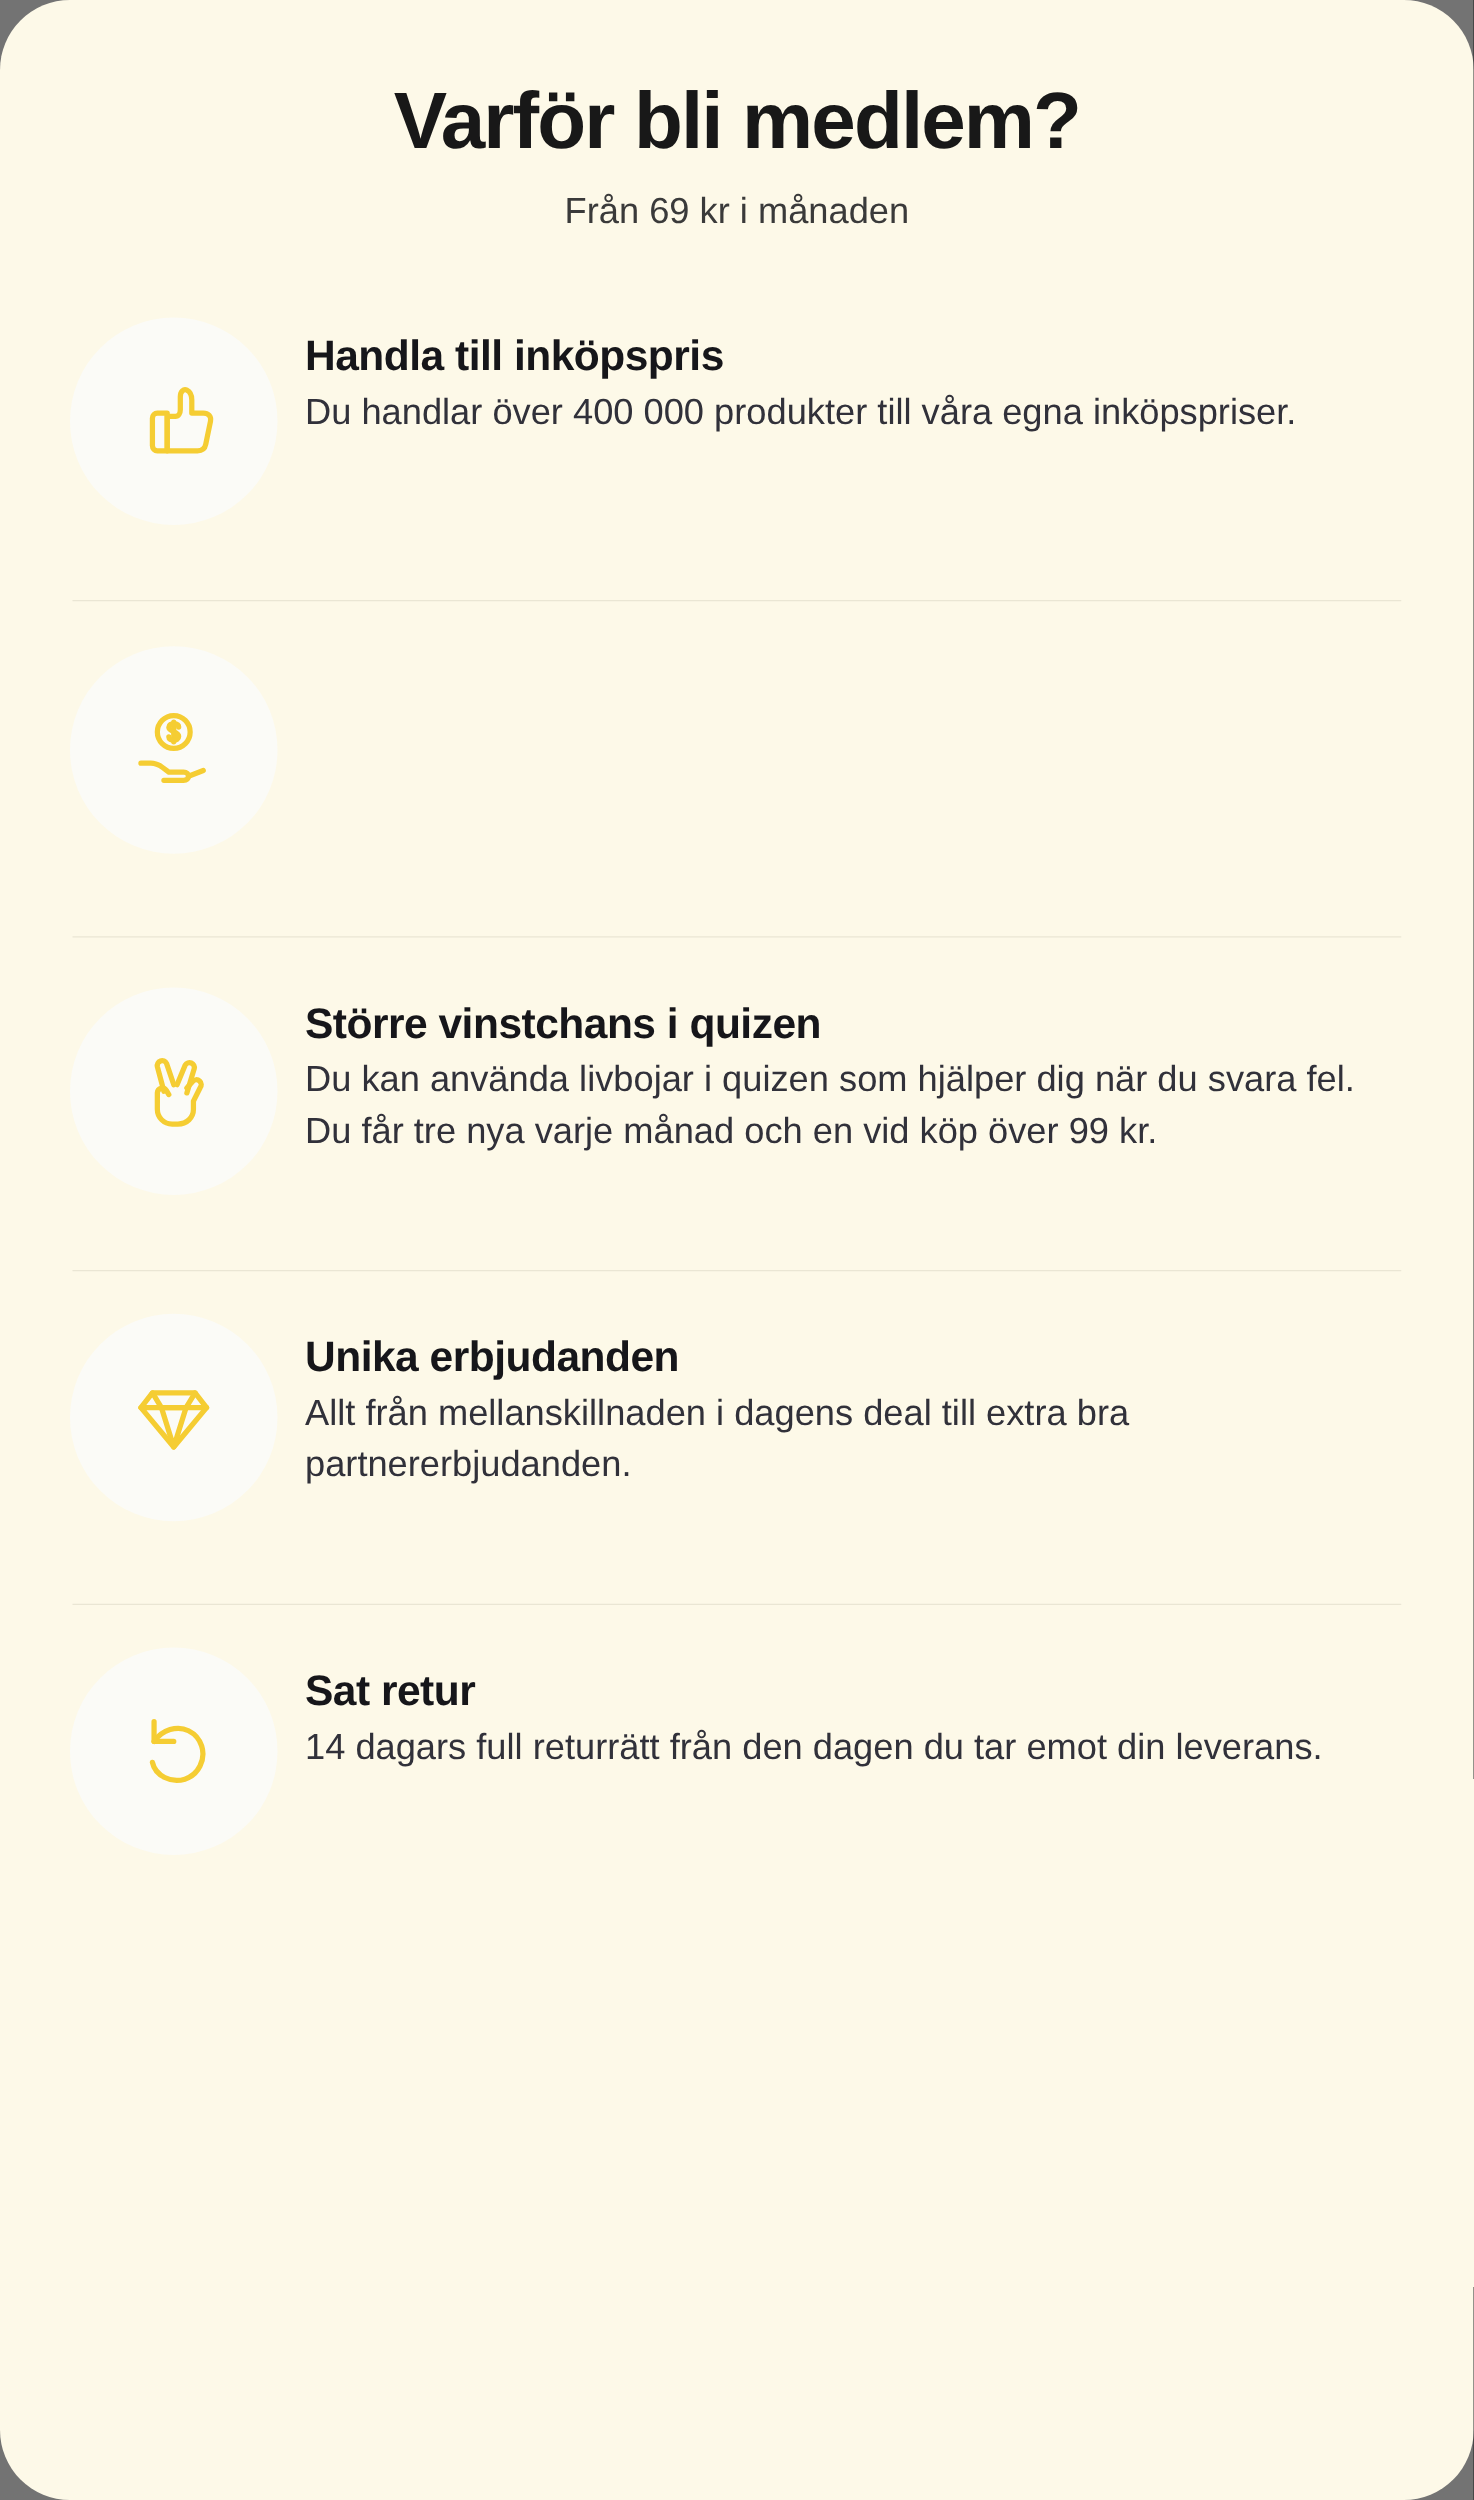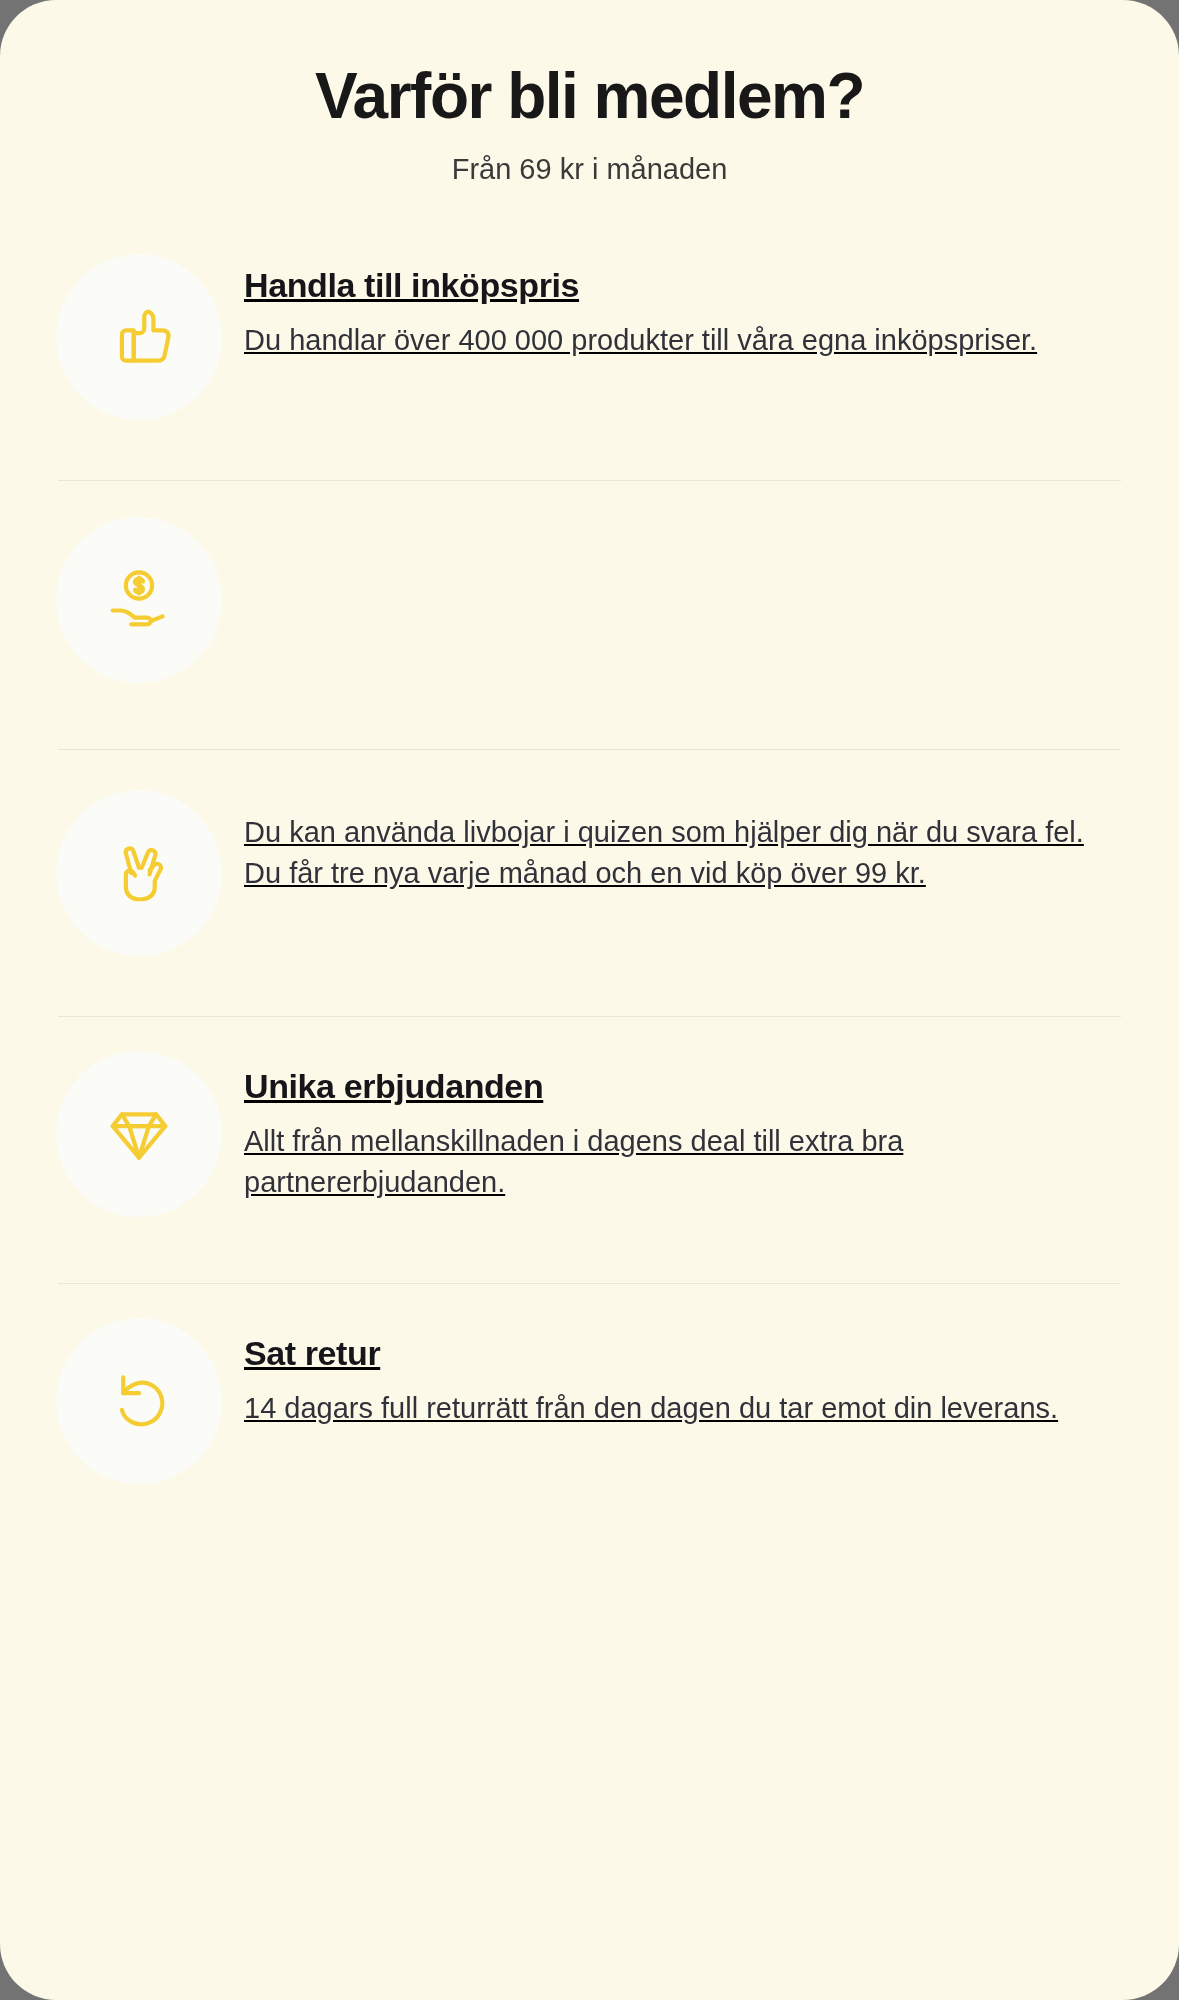--- a/index.html
+++ b/index.html
@@ -49,21 +49,20 @@
   }
   .benefit {
     display: flex;
     align-items: flex-start;
     padding: 0 0 0 0;
   }
   .benefit-inner {
     display: flex;
     align-items: flex-start;
     width: 100%;
-    text-decoration: underline;
   }
   .icon-wrap {
     flex: 0 0 auto;
     width: 166px;
     height: 166px;
     margin-left: 16px;
     margin-right: 22px;
     border-radius: 50%;
     background: #FBFBF7;
     display: flex;
@@ -76,21 +75,21 @@
     padding-right: 18px;
   }
   .b-title {
     font-size: 34px;
     font-weight: bold;
     color: #16161a;
     letter-spacing: -0.4px;
     line-height: 1.25;
   }
   .b-desc {
-    margin-top: 14px;
+    margin-top: 4px;
     font-size: 29px;
     line-height: 1.42;
     color: #31313a;
     font-weight: 400;
   }
   .divider {
     height: 1px;
     background: #EAE6D4;
     margin: 26px 18px 26px 18px;
   }
@@ -160,20 +159,21 @@
           <div class="icon-wrap">
             <span>
               <svg width="84" height="84" viewBox="0 0 64 64" fill="none" stroke="#F5CD33" stroke-width="3.2" stroke-linecap="round" stroke-linejoin="round">
                 <path d="M26 32 L22 17 A3 3 0 0 1 27.6 15 L32 28"></path>
                 <path d="M34 28 L39 16 A3 3 0 0 1 44.5 18.2 L40 33"></path>
                 <path d="M40 30 L43.5 26 A3 3 0 0 1 48 30 L44 38 L44 43 C44 48 40 52 34.5 52 L31 52 C26 52 22 48 22 43 L22 33 A3 3 0 0 1 27.5 31.5 L29 34"></path>
               </svg>
             </span>
           </div>
           <div class="texts">
+            <div class="b-title">Större vinstchans i quizen</div>
             <div class="b-desc">Du kan använda livbojar i quizen som hjälper dig när du svara fel. Du får tre nya varje månad och en vid köp över 99 kr.</div>
           </div>
         </div>
       </div>
       <div class="sp-2"></div>
       <div class="divider"></div>
 
       <div class="benefit row-3">
         <div class="benefit-inner">
           <div class="icon-wrap">

